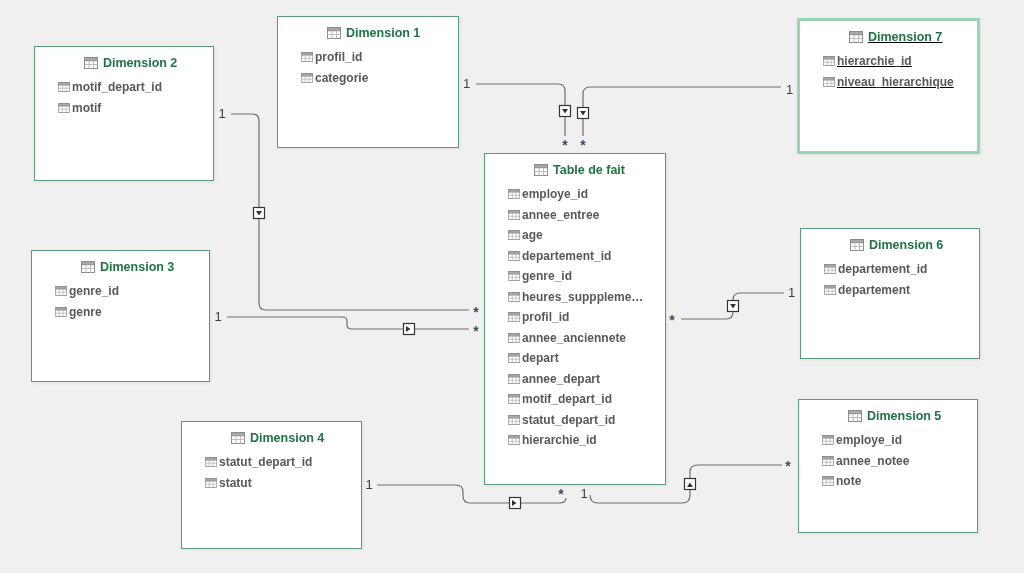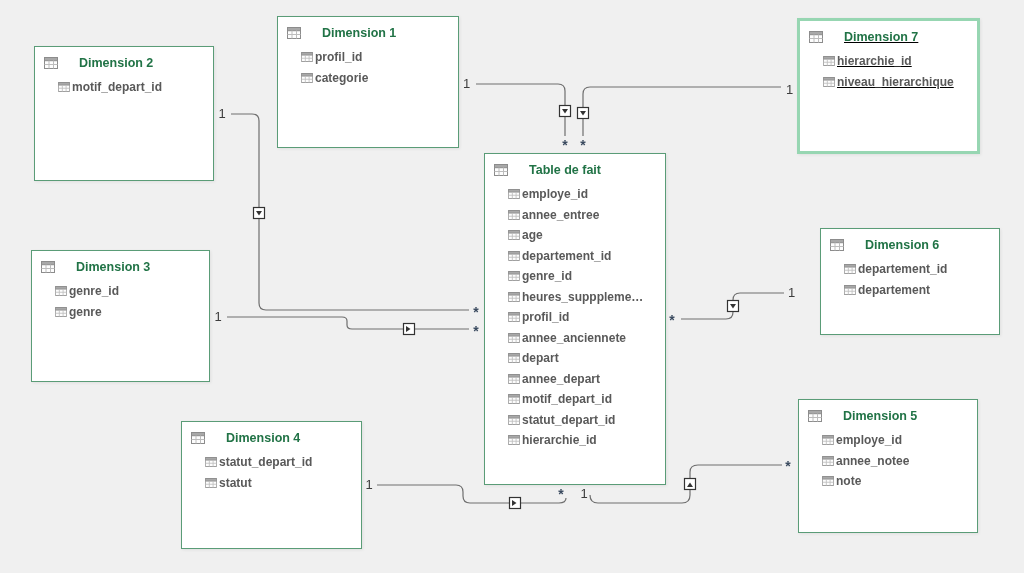--- a/index.html
+++ b/index.html
@@ -1,22 +1,22 @@
 <!DOCTYPE html>
 <html><head>
 <meta charset="utf-8">
 <style>
   html,body{margin:0;padding:0;background:#e8e8e8;}
   .canvas{position:relative;width:1024px;height:573px;background:#f0f0f0;
           font-family:"Liberation Sans",sans-serif;overflow:hidden;}
   .tbox{position:absolute;background:#ffffff;border:1px solid #5a9c77;
         box-sizing:border-box;box-shadow:1px 1px 3px rgba(0,0,0,.07);}
   .tbox.selected{border:3px solid #97d6b2;text-decoration:underline;}
-  .ttitle{display:flex;align-items:center;gap:21px;padding:9px 8px 7px 9px;
-          color:#217346;font-weight:700;font-size:12.5px;white-space:nowrap;}
+  .ttitle{display:flex;align-items:center;gap:5px;padding:9px 8px 7px 9px;
+          color:#217346;font-weight:700;font-size:12.5px;white-space:nowrap;margin-left:40px;}
   .tfield{display:flex;align-items:center;gap:2px;padding:0 6px 0 23px;
           height:20.5px;color:#595959;font-weight:700;font-size:12px;
           white-space:nowrap;overflow:hidden;}
   .icon{flex:0 0 auto;}
   svg.overlay{position:absolute;left:0;top:0;pointer-events:none;}
   .relline{fill:none;stroke:#6e6e6e;stroke-width:1.2;}
   .marker-box{fill:#ffffff;stroke:#333333;stroke-width:1.2;}
   .marker-arrow{fill:#333333;stroke:none;}
   .card-one{font-size:13px;fill:#3d3d3d;font-family:"Liberation Sans",sans-serif;}
   .card-many{font-size:14px;fill:#3a4a5f;font-weight:700;font-family:"Liberation Sans",sans-serif;}
@@ -44,20 +44,26 @@
           <use href="#tbl-icon"></use>
         </svg>
       <span>Dimension 2</span>
     </div>
     <div class="tfield">
       <svg class="icon" width="12" height="10" viewBox="0 0 14 12">
           <use href="#tbl-icon"></use>
         </svg>
       <span>motif_depart_id</span>
     </div>
+    <div class="tfield">
+      <svg class="icon" width="12" height="10" viewBox="0 0 14 12">
+          <use href="#tbl-icon"></use>
+        </svg>
+      <span>motif</span>
+    </div>
   </div>
 
   <div class="tbox" style="left:277px;top:16px;width:182px;height:132px">
     <div class="ttitle">
       <svg class="icon" width="14" height="12" viewBox="0 0 14 12">
           <use href="#tbl-icon"></use>
         </svg>
       <span>Dimension 1</span>
     </div>
     <div class="tfield">
@@ -196,21 +202,21 @@
       <span>genre_id</span>
     </div>
     <div class="tfield">
       <svg class="icon" width="12" height="10" viewBox="0 0 14 12">
           <use href="#tbl-icon"></use>
         </svg>
       <span>genre</span>
     </div>
   </div>
 
-  <div class="tbox" style="left:820px;top:228px;width:180px;height:107px">
+  <div class="tbox" style="left:800px;top:228px;width:180px;height:131px">
     <div class="ttitle">
       <svg class="icon" width="14" height="12" viewBox="0 0 14 12">
           <use href="#tbl-icon"></use>
         </svg>
       <span>Dimension 6</span>
     </div>
     <div class="tfield">
       <svg class="icon" width="12" height="10" viewBox="0 0 14 12">
           <use href="#tbl-icon"></use>
         </svg>

